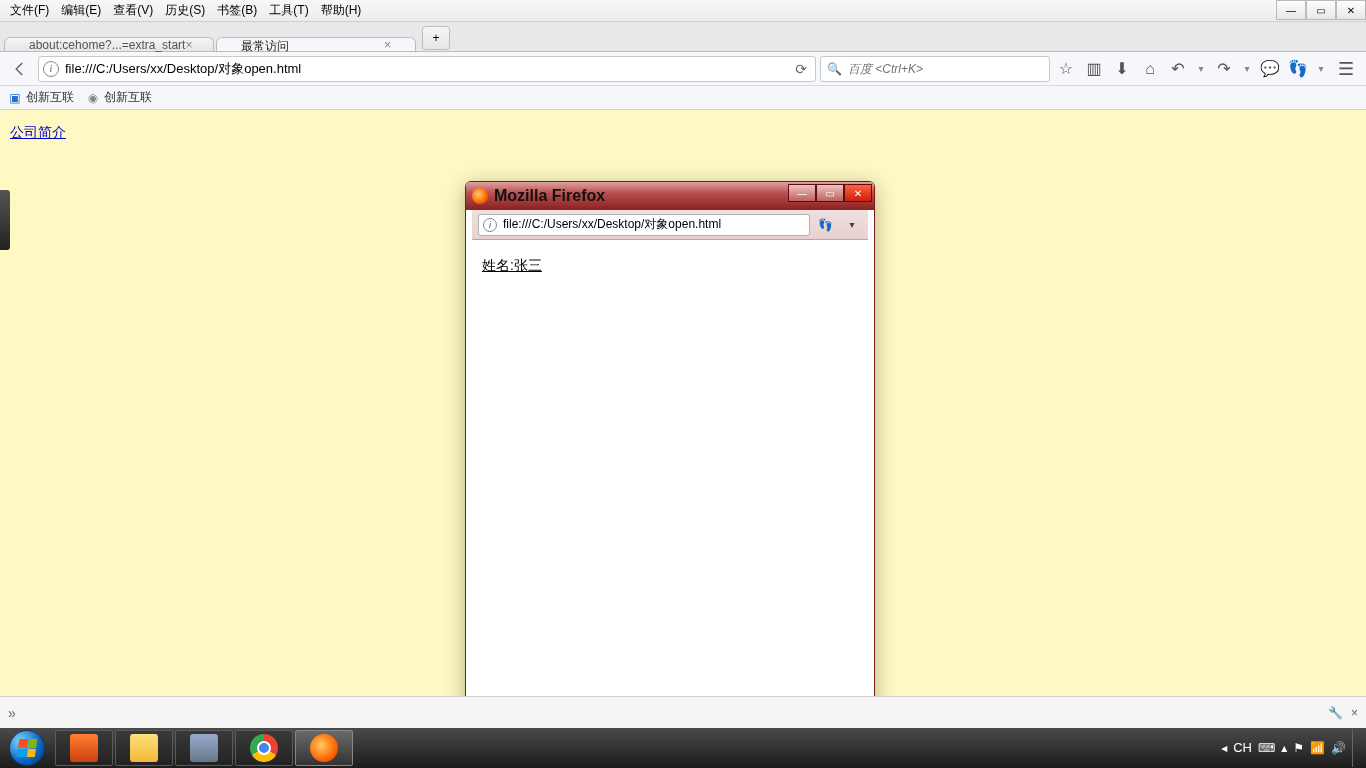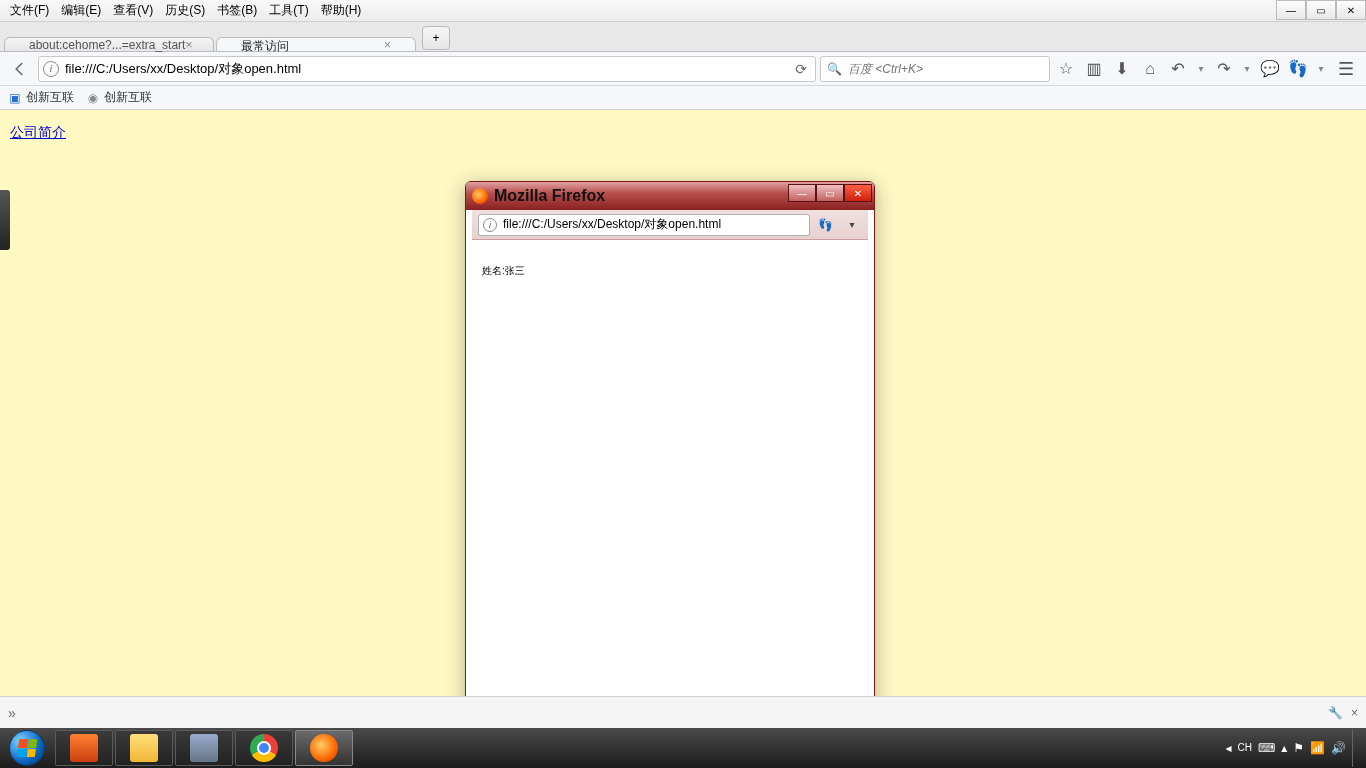--- a/index.html
+++ b/index.html
@@ -50,21 +50,21 @@
 
 .taskbar { position: absolute; left: 0; right: 0; bottom: 0; height: 40px; background: linear-gradient(#4a4a4a, #1c1c1c); display: flex; align-items: center; }
 .start-btn { width: 54px; height: 40px; display: flex; align-items: center; justify-content: center; }
 .start-orb { width: 36px; height: 36px; border-radius: 50%; background: radial-gradient(circle at 30% 30%, #7fd4ff, #0a64c2 60%, #033366); border: 1px solid #0a3a66; display: flex; align-items: center; justify-content: center; }
 .start-orb .flag { width: 18px; height: 18px; display: grid; grid-template-columns: 1fr 1fr; grid-template-rows: 1fr 1fr; gap: 1px; transform: skewX(-8deg); }
 .start-orb .flag div:nth-child(1){background:#f25022;} .start-orb .flag div:nth-child(2){background:#7fba00;} .start-orb .flag div:nth-child(3){background:#00a4ef;} .start-orb .flag div:nth-child(4){background:#ffb900;}
 .task-item { width: 58px; height: 36px; margin: 0 1px; border: 1px solid #5a5a5a; background: linear-gradient(#3a3a3a,#222); border-radius: 2px; display: flex; align-items: center; justify-content: center; }
 .task-item.active { background: linear-gradient(#6a6a6a,#333); border-color: #888; }
 .task-item .ticon { width: 28px; height: 28px; border-radius: 3px; }
 .tray { margin-left: auto; display: flex; align-items: center; height: 100%; color: #fff; padding-right: 6px; gap: 6px; }
-.tray .tray-text { font-size: 10px; text-align: center; line-height: 12px; }
+.tray .tray-text { font-size: 13px; text-align: center; line-height: 12px; }
 .tray .tray-icon { font-size: 12px; color: #fff; cursor: pointer; }
 .watermark { position: absolute; right: 4px; bottom: 40px; width: 96px; height: 30px; opacity: 0.4; display: flex; align-items: center; justify-content: flex-end; }
 .watermark .wm-logo { width: 26px; height: 26px; border: 3px solid #888; border-radius: 50%; position: relative; }
 .watermark .wm-logo::before { content:''; position:absolute; left:50%; top:-3px; width:3px; height:32px; background:#888; transform: translateX(-50%) rotate(20deg);}
 .watermark .wm-text { font-size: 11px; color:#888; margin-left:4px; }
 
 
 .popup { position: absolute; left: 465px; top: 181px; width: 410px; height: 540px; background: #fff; border: 1px solid #7a1818; border-radius: 6px; box-shadow: 0 4px 20px rgba(0,0,0,0.3); overflow: hidden; }
 .popup .p-titlebar { height: 28px; background: linear-gradient(#e0a0a0, #b85050 40%, #8a2020); display: flex; align-items: center; padding: 0 6px; color: #222; position: relative; }
 .popup .p-titlebar .ff-icon { width: 16px; height: 16px; border-radius: 50%; background: radial-gradient(circle at 40% 40%, #ffcc66, #ff6600 60%, #cc3300); margin-right: 6px; }
@@ -73,21 +73,21 @@
 .popup .p-wc .pwc { width: 28px; height: 18px; border: 1px solid #5a1010; background: linear-gradient(#f0c0c0,#c06060); display:flex;align-items:center;justify-content:center;font-size:10px;color:#fff;}
 .popup .p-wc .pwc.close { background: linear-gradient(#ff6040,#cc2010); }
 .popup .p-inner { position: absolute; left: 6px; right: 6px; top: 28px; bottom: 6px; background: #fff; }
 .popup .p-urlrow { height: 30px; background: linear-gradient(#f0e0e0,#e8d0d0); display: flex; align-items: center; padding: 0 6px; gap: 6px; border-bottom: 1px solid #c8a0a0; }
 .popup .p-urlbar { flex: 1; height: 22px; border: 1px solid #b0b0b0; background: #fff; border-radius: 3px; display: flex; align-items: center; padding: 0 4px; gap: 4px; }
 .popup .p-urlbar .info-icon { width: 14px; height: 14px; border: 1px solid #888; border-radius: 50%; display: flex; align-items: center; justify-content: center; font-size: 9px; color: #555; font-style: italic; }
 .popup .p-urlbar input { border: none; outline: none; flex: 1; font-size: 12px; }
 .popup .p-tb { width: 20px; height: 20px; color: #444; display:flex;align-items:center;justify-content:center; cursor:pointer; }
 .popup .p-content { padding: 14px 10px; }
 .popup .p-content h2 { margin: 2px 0 14px 0; font-size: 22px; font-weight: bold; }
-.popup .p-content .info-line { font-size: 10px; margin: 10px 0; }
+.popup .p-content .info-line { font-size: 14px; margin: 3px 0; text-decoration: underline; }
 </style>
 </head>
 <body>
 
 <div class="menubar">
   <span class="menu-item">文件(F)</span>
   <span class="menu-item">编辑(E)</span>
   <span class="menu-item">查看(V)</span>
   <span class="menu-item">历史(S)</span>
   <span class="menu-item">书签(B)</span>

